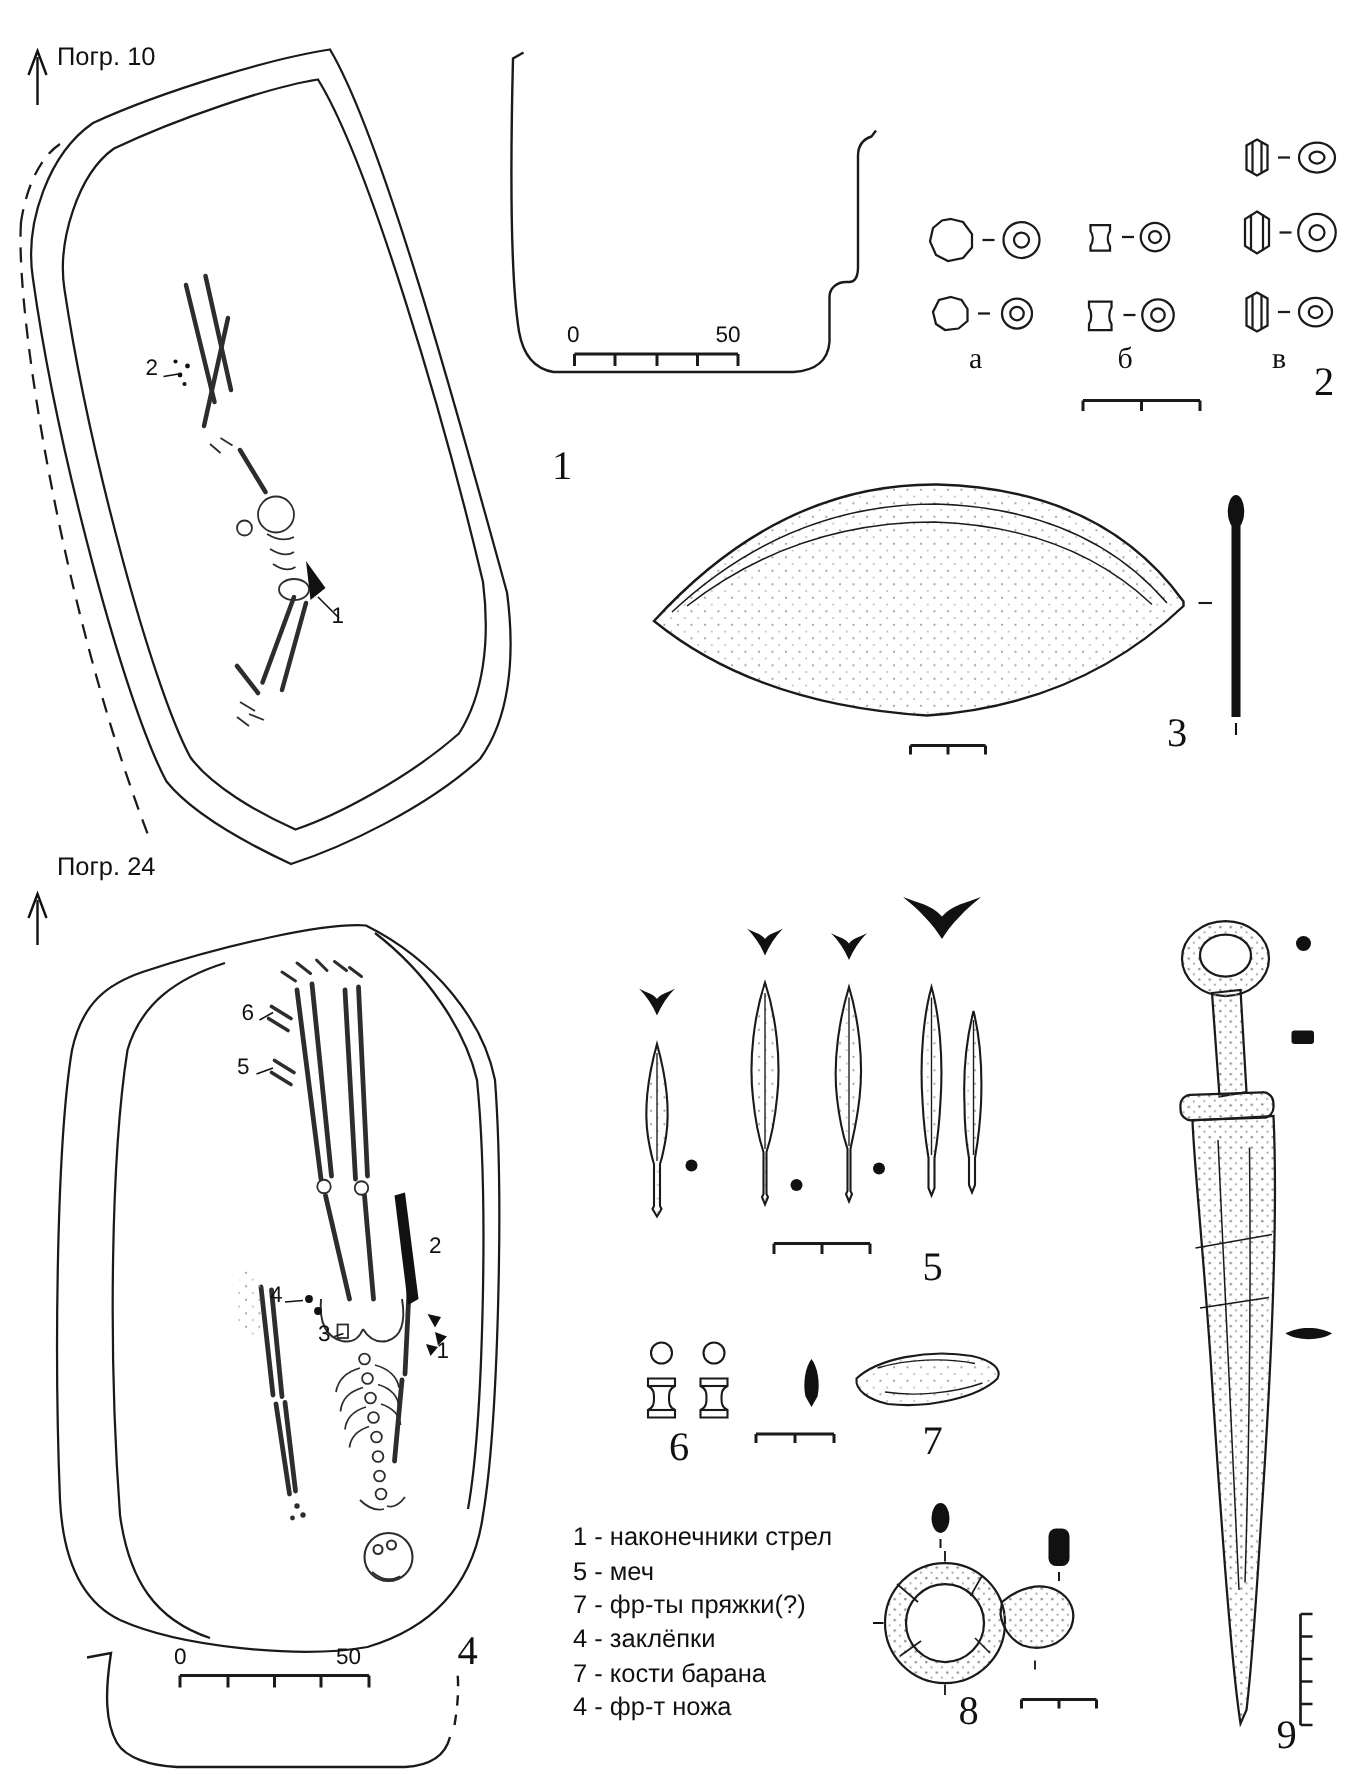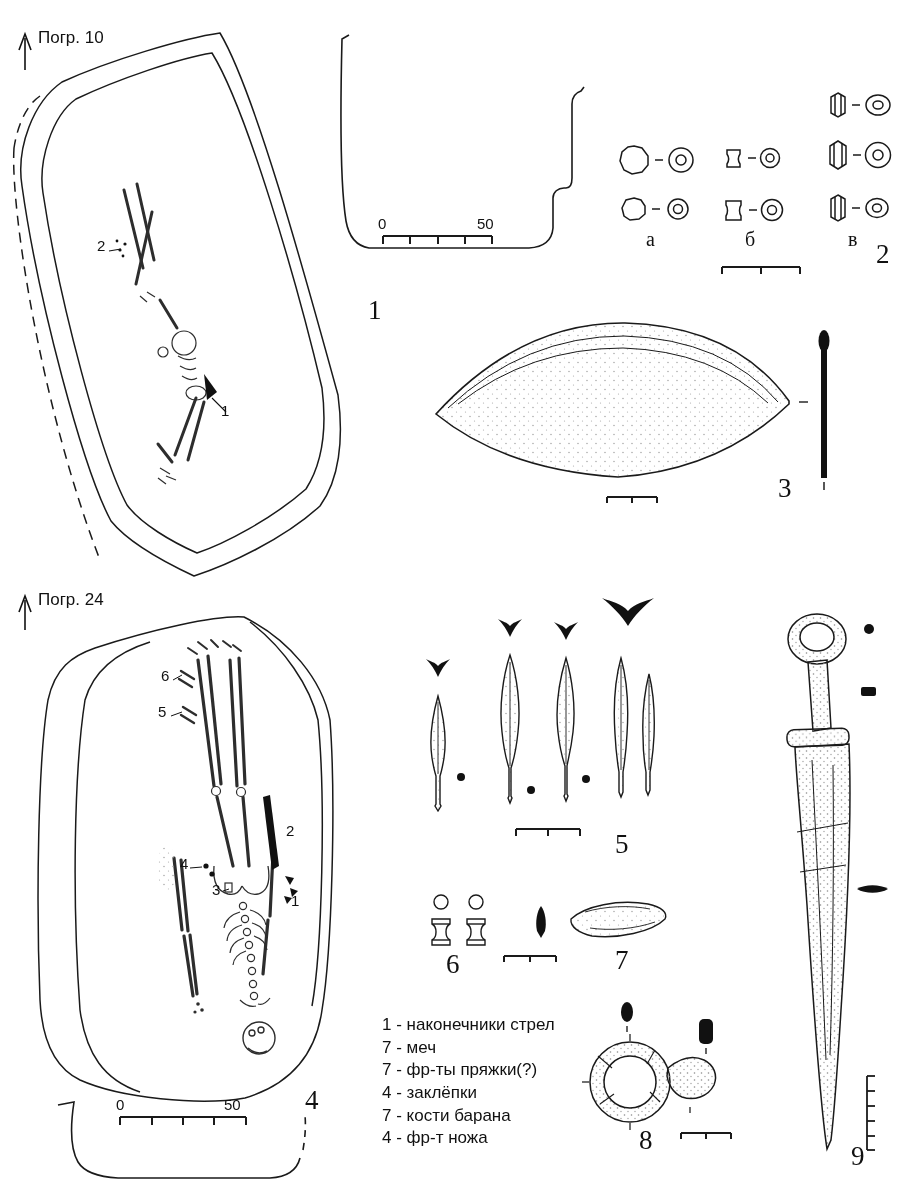--- a/index.html
+++ b/index.html
@@ -417,36 +417,36 @@
 <div class="lbl sm" style="left:97px;top:238px;">2</div>
 <div class="lbl sm" style="left:221px;top:403px;">1</div>
 
 <div class="lbl bead-letter" style="left:646px;top:228px;">а</div>
 <div class="lbl bead-letter" style="left:745px;top:228px;">б</div>
 <div class="lbl bead-letter" style="left:848px;top:228px;">в</div>
 <div class="lbl num" style="left:876px;top:240px;">2</div>
 
 <div class="lbl num" style="left:778px;top:474px;">3</div>
 
-<div class="lbl" style="left:38px;top:591px;">Погр. 24</div>
+<div class="lbl" style="left:38px;top:569px;">Погр. 24</div>
 
 <div class="lbl sm" style="left:161px;top:668px;">6</div>
 <div class="lbl sm" style="left:158px;top:704px;">5</div>
 <div class="lbl sm" style="left:286px;top:823px;">2</div>
 <div class="lbl sm" style="left:291px;top:893px;">1</div>
 <div class="lbl sm" style="left:180px;top:856px;">4</div>
 <div class="lbl sm" style="left:212px;top:882px;">3</div>
 
 <div class="lbl sm" style="left:116px;top:1097px;">0</div>
 <div class="lbl sm" style="left:224px;top:1097px;">50</div>
 <div class="lbl num" style="left:305px;top:1086px;">4</div>
 
 <div class="lbl legend24" style="left:382px;top:1016px;">
   <div>1 - наконечники стрел</div>
-  <div>7 - меч</div>
+  <div>5 - меч</div>
   <div>7 - фр-ты пряжки(?)</div>
   <div>4 - заклёпки</div>
   <div>7 - кости барана</div>
   <div>4 - фр-т ножа</div>
 </div>
 
 <div class="lbl num" style="left:615px;top:830px;">5</div>
 <div class="lbl num" style="left:446px;top:950px;">6</div>
 <div class="lbl num" style="left:615px;top:946px;">7</div>
 <div class="lbl num" style="left:639px;top:1126px;">8</div>

